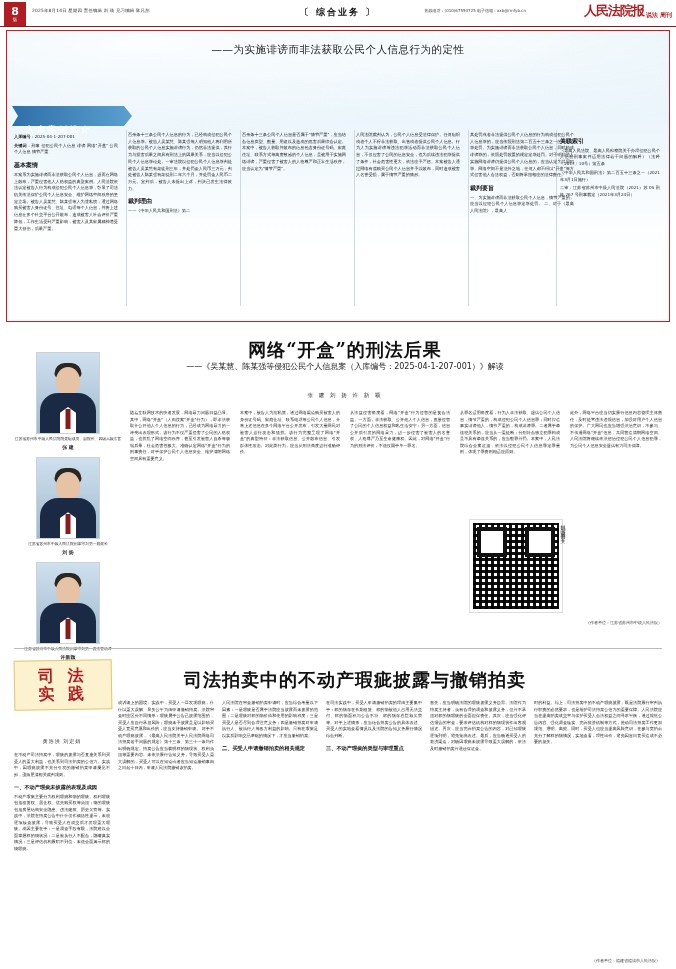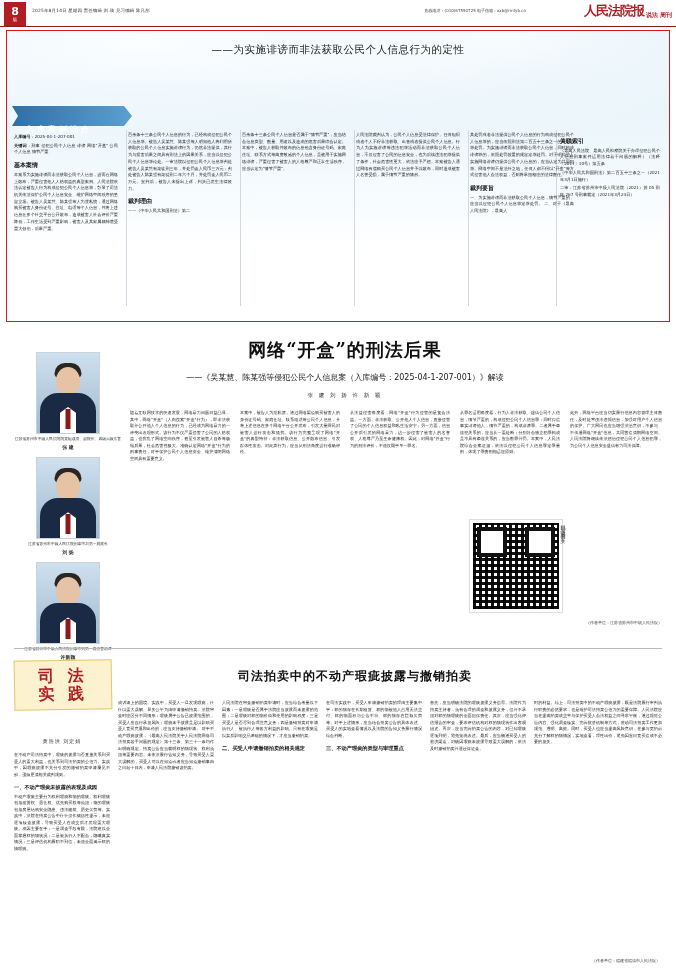--- a/index.html
+++ b/index.html
@@ -84,21 +84,21 @@
 
   .vdiv{position:absolute;top:130px;width:1px;height:176px;background:#cfd9df;z-index:2;}
 
   
   .art2-title{
     position:absolute;left:130px;top:338px;width:430px;text-align:center;
     font-family:"DejaVu Serif","Liberation Serif",serif;
     font-size:18px;font-weight:bold;color:#111;letter-spacing:1px;
   }
   .art2-sub{
-    position:absolute;left:120px;top:372px;width:450px;text-align:center;
+    position:absolute;left:120px;top:361px;width:450px;text-align:center;
     font-size:8px;color:#222;
   }
   .art2-by{
     position:absolute;left:120px;top:392px;width:450px;text-align:center;
     font-size:5.5px;color:#333;letter-spacing:2px;
   }
 
   
   .photos{position:absolute;left:14px;top:352px;width:108px;}
   .pcard{margin-bottom:6px;}
@@ -145,21 +145,21 @@
     background:#fdf2cf;border:1px solid #e0c870;
     display:flex;flex-direction:column;align-items:center;justify-content:center;
     font-family:"DejaVu Serif","Liberation Serif",serif;
     transform:rotate(-1deg);
   }
   .badge span{font-size:16px;font-weight:bold;color:#b01e24;letter-spacing:4px;line-height:1.15;}
 
   .art3-title{
     position:absolute;left:120px;top:668px;width:470px;text-align:center;
     font-family:"DejaVu Serif","Liberation Serif",serif;
-    font-size:12px;font-weight:bold;color:#111;letter-spacing:1px;
+    font-size:18px;font-weight:bold;color:#111;letter-spacing:1px;
   }
   .art3-by{position:absolute;left:14px;top:738px;width:96px;text-align:center;font-size:5px;color:#333;letter-spacing:1px;}
 
   .a3col{position:absolute;z-index:3;font-size:4.1px;line-height:1.6;color:#222;text-align:justify;}
   .t1{left:14px;top:752px;width:96px;}
   .t2{left:118px;top:700px;width:96px;}
   .t3{left:222px;top:700px;width:96px;}
   .t4{left:326px;top:700px;width:96px;}
   .t5{left:430px;top:700px;width:96px;}
   .t6{left:534px;top:700px;width:128px;}
@@ -170,20 +170,21 @@
 <body>
 
 <div class="page">
 
   <div class="masthead">
     <div class="pagenum">
       <div class="n">8</div>
       <div class="t">版</div>
     </div>
     <div class="mh-date">2025年8月14日 星期四  责任编辑 刘 瑛 见习编辑 陈凡彤</div>
+    <div class="mh-center">〔 综合业务 〕</div>
     <div class="mh-contact">热线电话：(010)67550725   电子信箱：xxb@rmfyb.cn</div>
     <div class="mh-logo">
       <span class="big">人民法院报</span>
       <span class="small">说法</span>
       <span class="small">周刊</span>
     </div>
   </div>
 
   <div class="redbox">
     <div class="rb-sub">——为实施诽谤而非法获取公民个人信息行为的定性</div>

